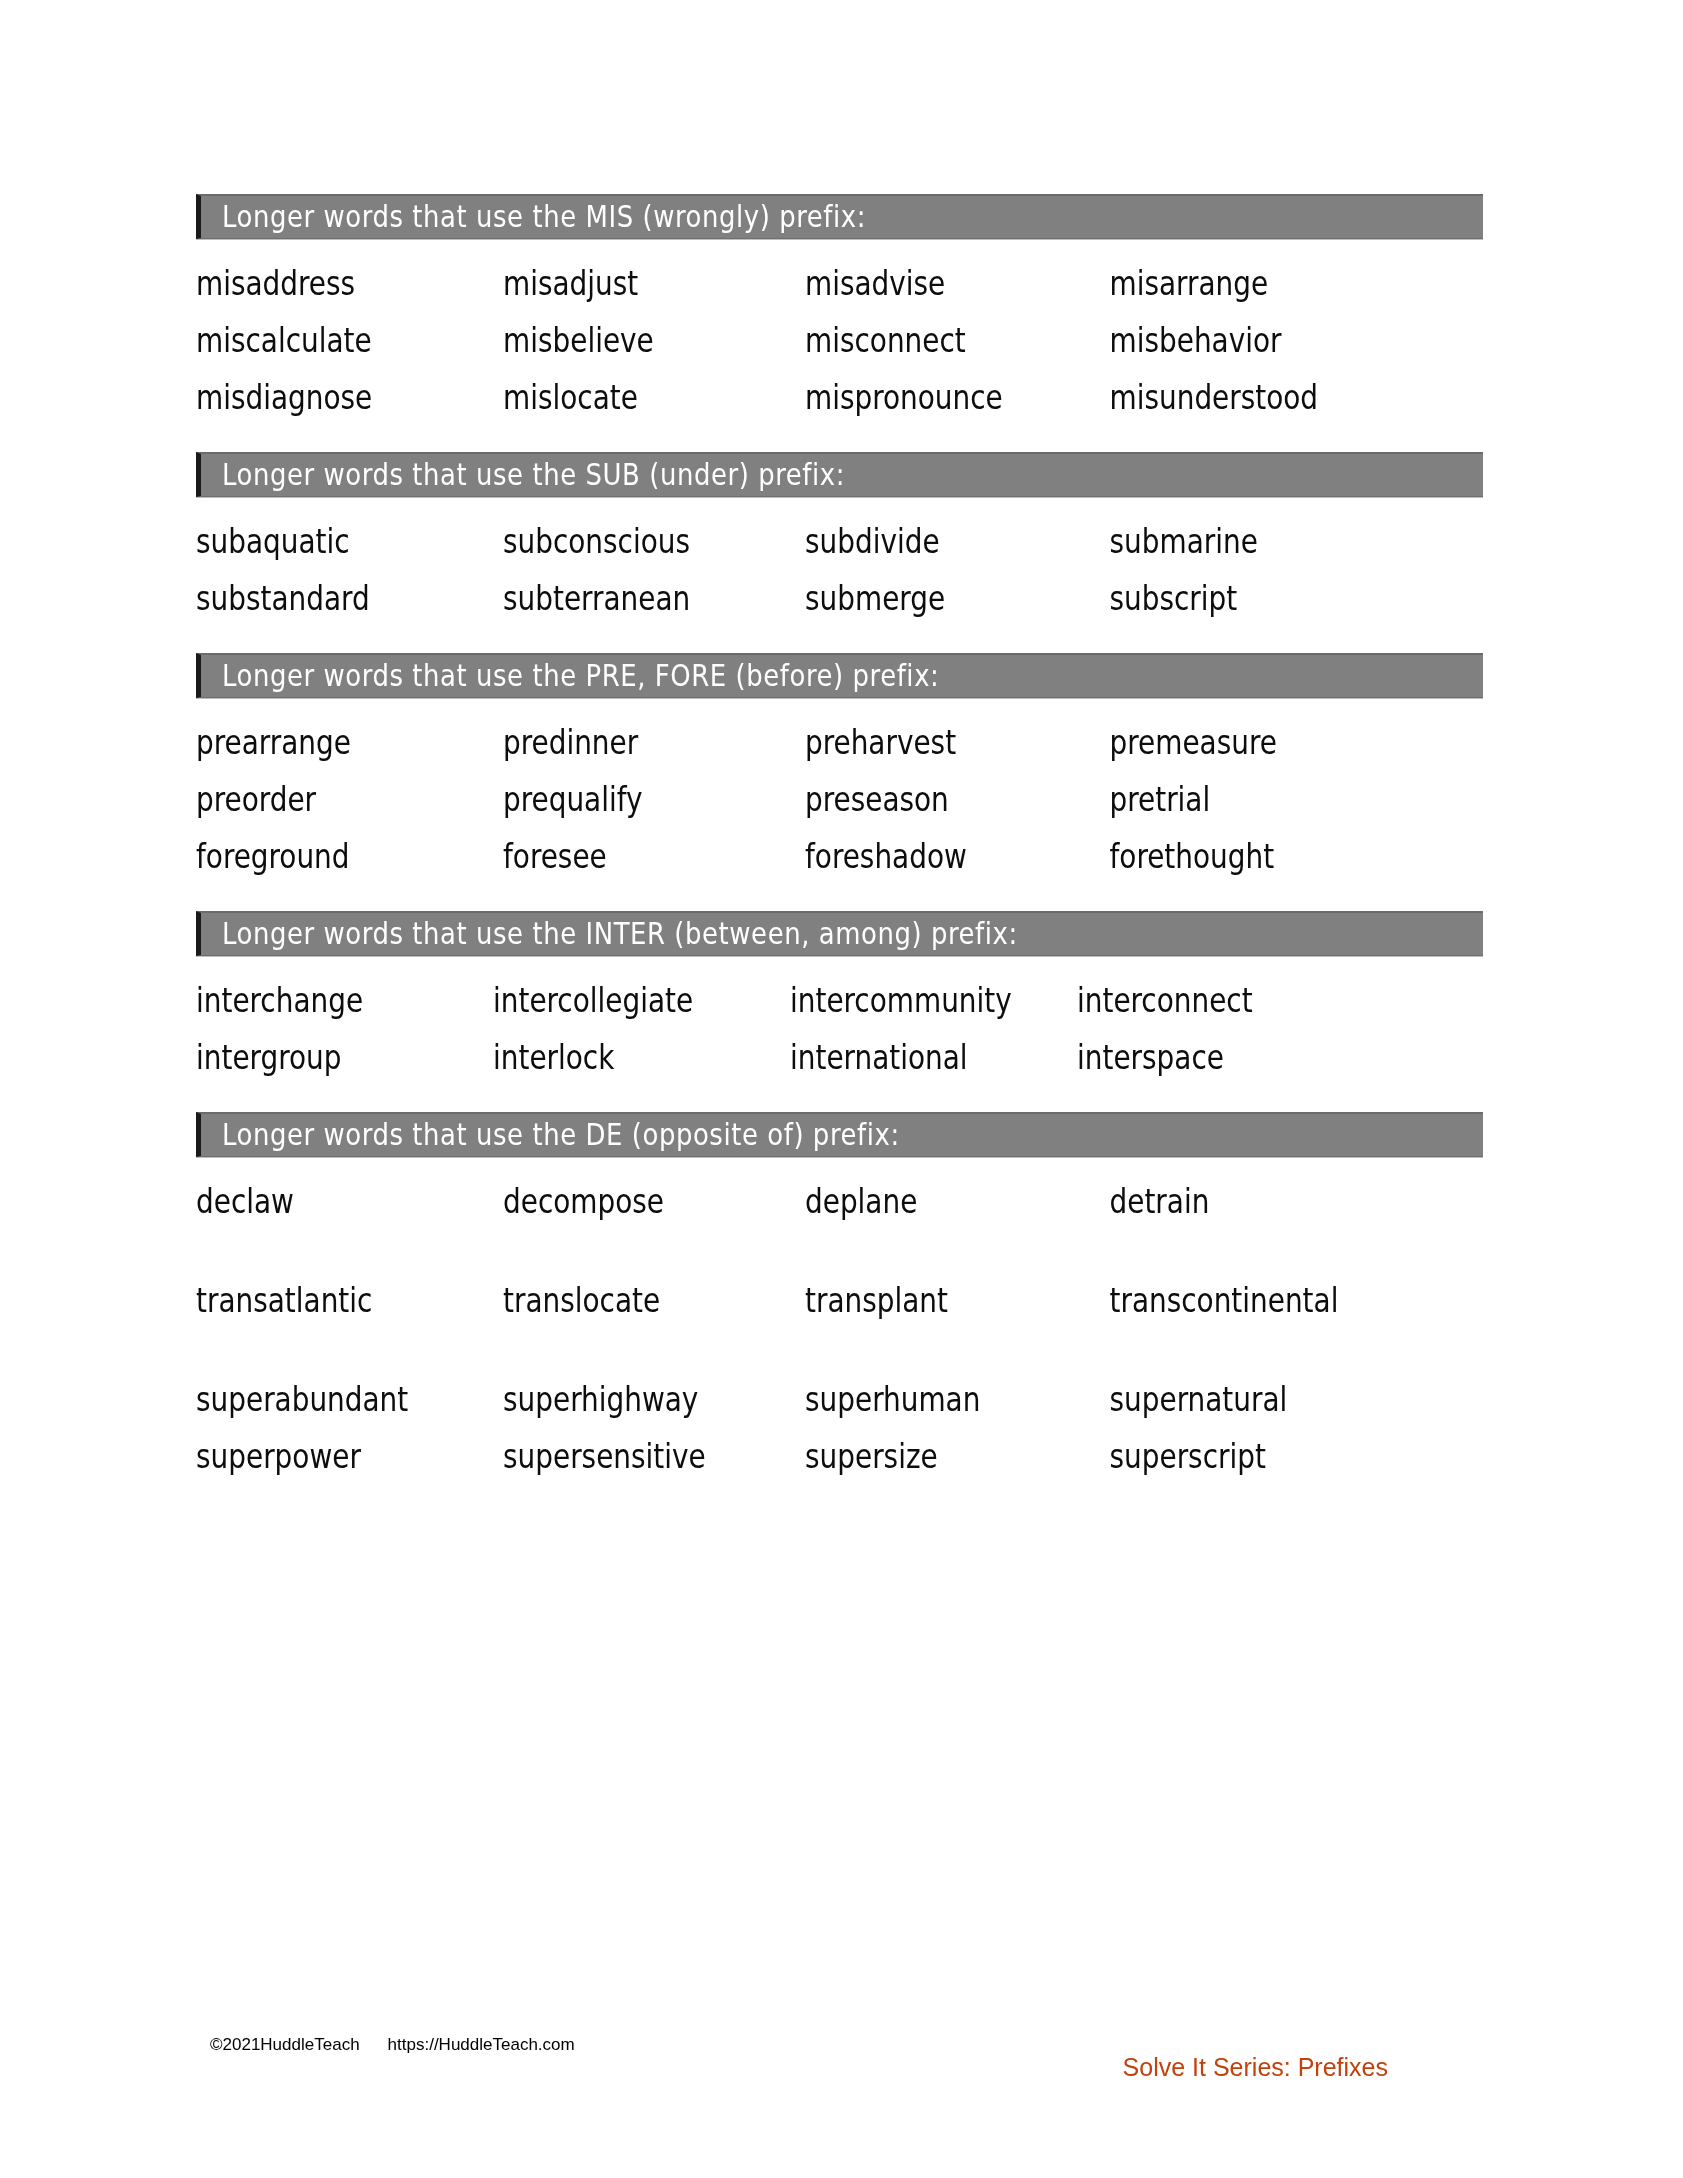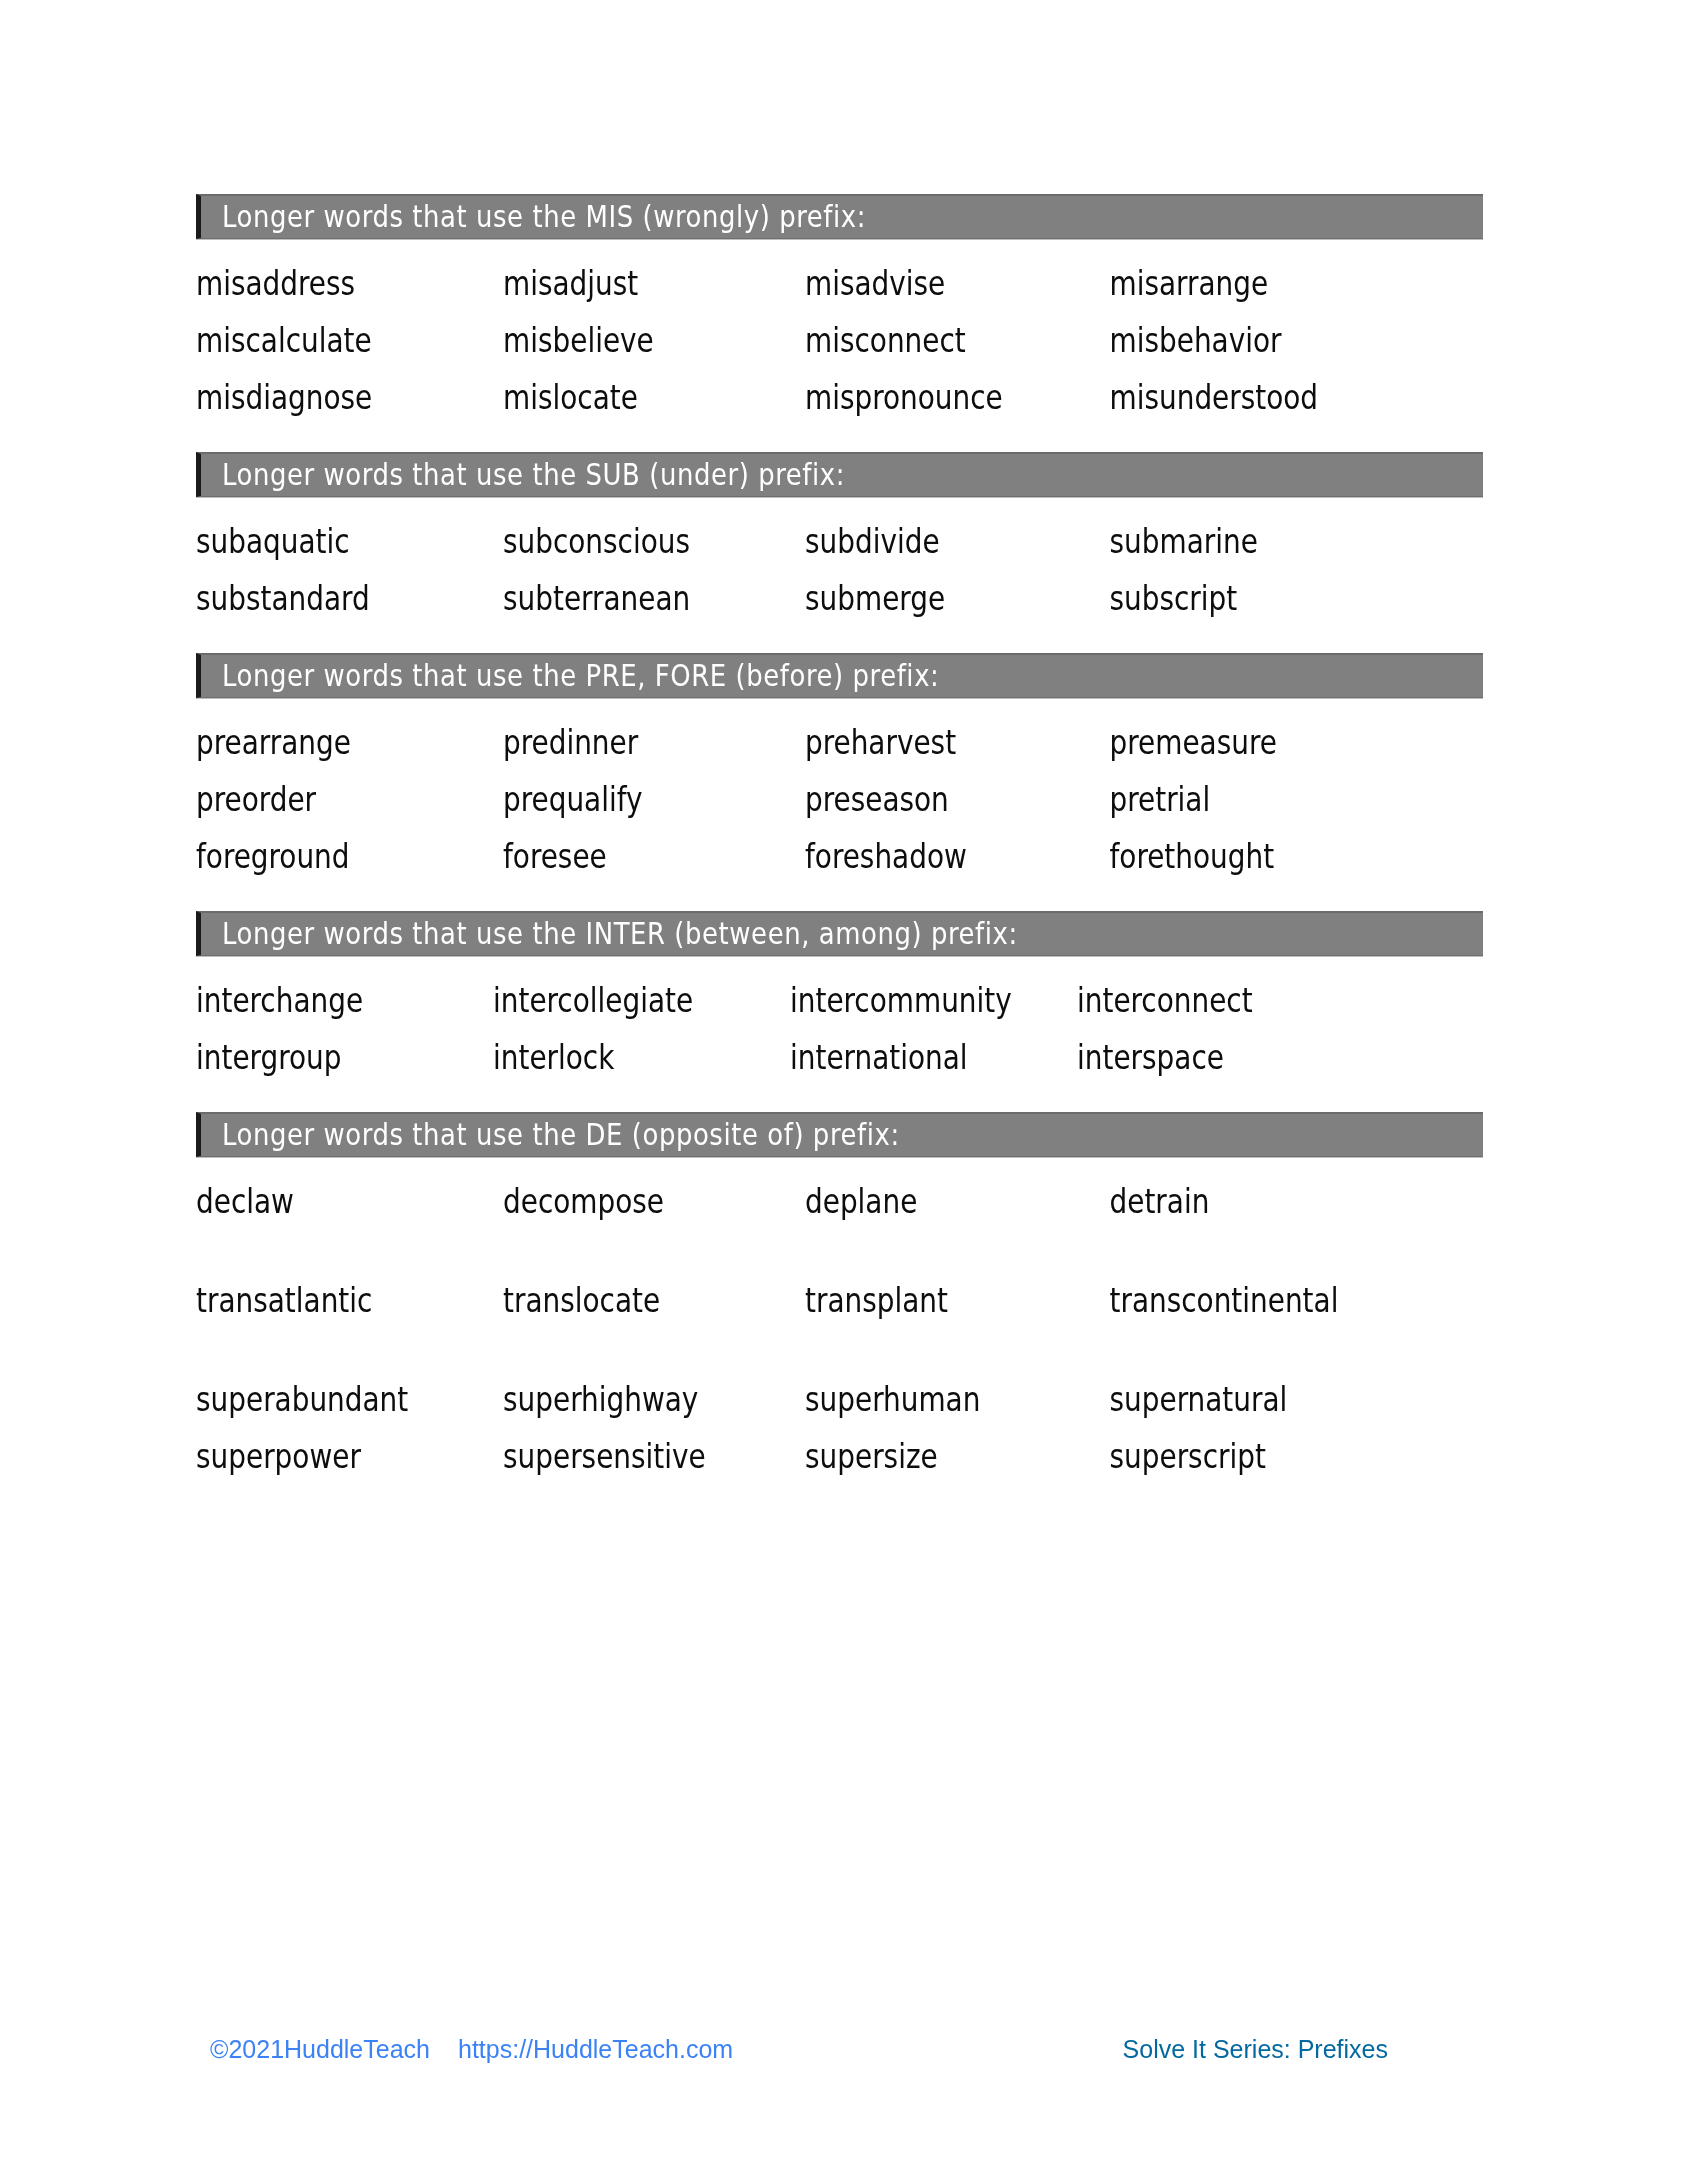--- a/index.html
+++ b/index.html
@@ -78,31 +78,31 @@
     width: 1287px;
     height: 40px;
   }
   .footer-left {
     position: absolute;
     left: 14px;
     top: 0;
     display: flex;
     gap: 28px;
     font-family: "Liberation Sans", sans-serif;
-    font-size: 25px;
-    color: #3b82f6;
+    font-size: 17px;
+    color: #000000;
     white-space: nowrap;
   }
   .footer-right {
     position: absolute;
     right: 95px;
-    top: 0;
+    top: 18px;
     font-family: "Liberation Sans", sans-serif;
     font-size: 25px;
-    color: #0369a1;
+    color: #c2410c;
     white-space: nowrap;
   }
 </style>
 </head>
 <body>
 
 <div class="page">
 
   <div class="sheet">
 

